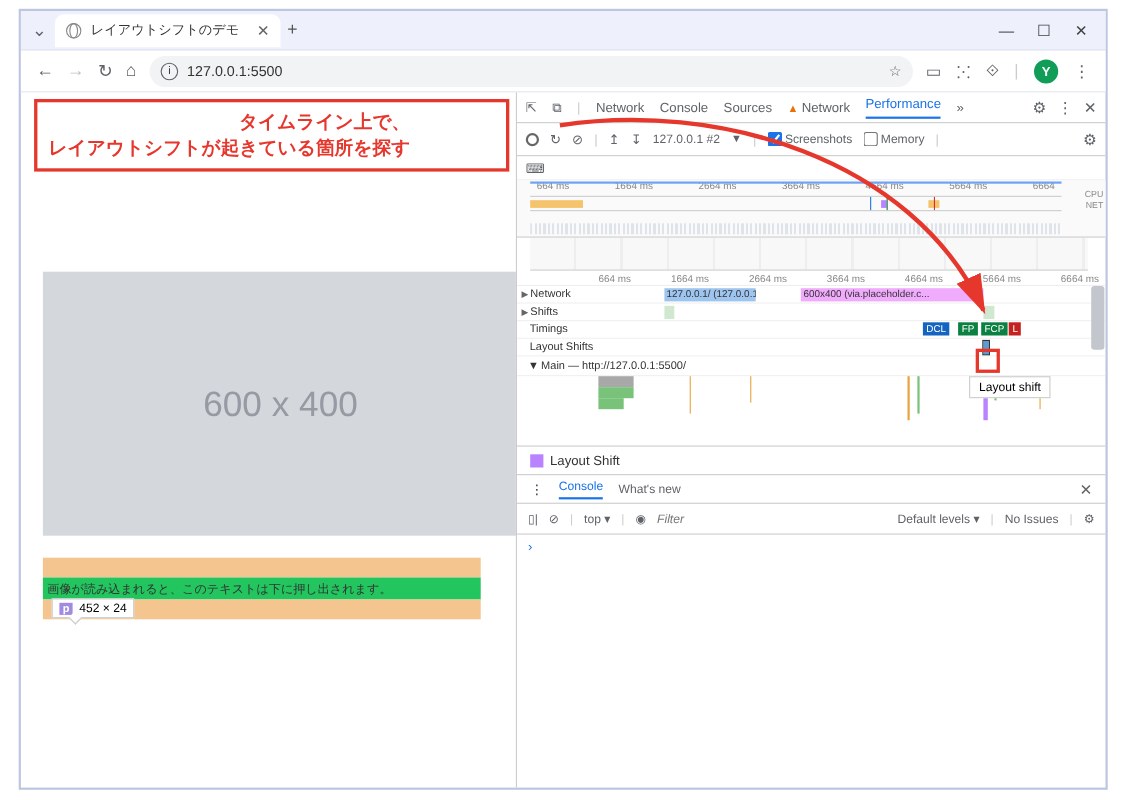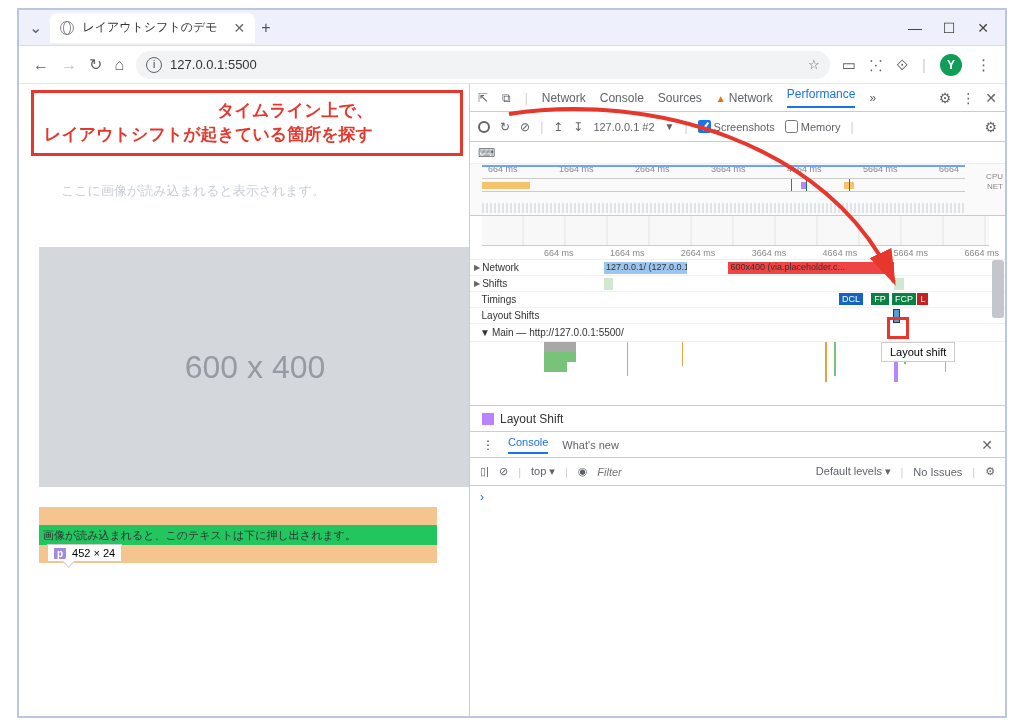--- a/index.html
+++ b/index.html
@@ -134,21 +134,20 @@
       <span style="color:#ccc">|</span>
       <span class="avatar">Y</span>
       <span>⋮</span>
     </div>
   </div>
 
   <div class="main">
 
     <div class="page">
       <h1>レイアウトシフトのデモ</h1>
-      <div class="ghost-text">ここに画像が読み込まれると表示されます。</div>
 
       <div class="imgbox">
         <span class="imgbox-text">600 x 400</span>
       </div>
       <div class="bar-orange"></div>
       <div class="bar-blue">
         <span class="bt">画像が読み込まれると、このテキストは下に押し出されます。</span>
       </div>
       <div class="bar-orange2"></div>
 
@@ -239,21 +238,21 @@
           <span>5664 ms</span>
           <span>6664 ms</span>
         </div>
         <div class="track">
           <div class="track-label">
               <span class="tri">▶</span>
               <span>Network</span>
             </div>
           <div class="track-content">
             <div class="nbar" style="left:13%; width:18%; background:#9ec5ef;">127.0.0.1/ (127.0.0.1)</div>
-            <div class="nbar" style="left:40%; width:36%; background:#ef4444;">600x400 (via.placeholder.c...</div>
+            <div class="nbar" style="left:40%; width:36%; background:#f0abfc;">600x400 (via.placeholder.c...</div>
           </div>
         </div>
         <div class="track">
           <div class="track-label">
               <span class="tri">▶</span>
               <span>Shifts</span>
             </div>
           <div class="track-content">
             <div style="position:absolute; left:13%; top:2px; width:2%; height:12px; background:#cfe8cf;"></div>
             <div style="position:absolute; left:76%; top:2px; width:2%; height:12px; background:#cfe8cf;"></div>

